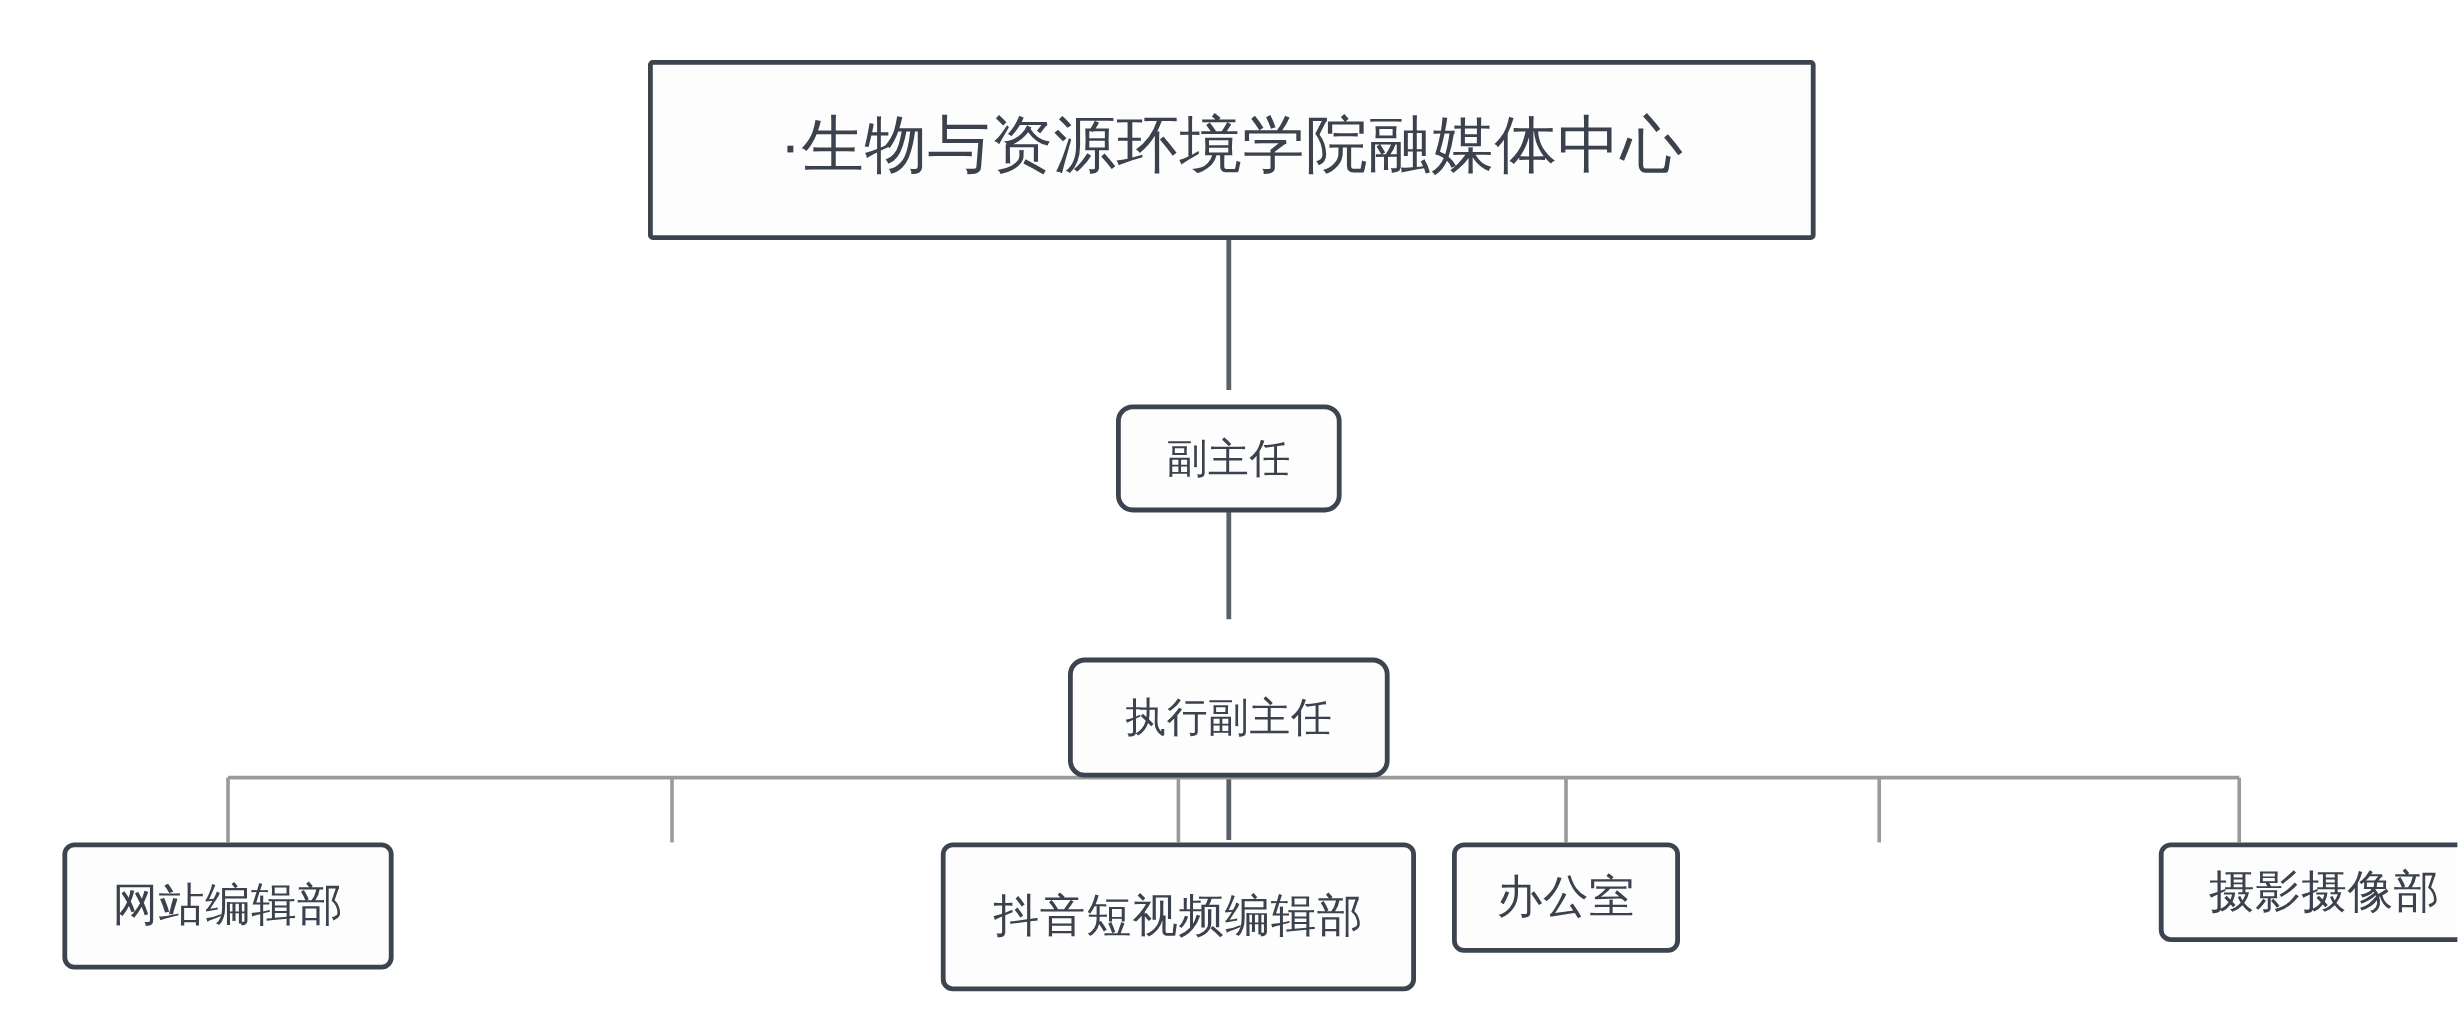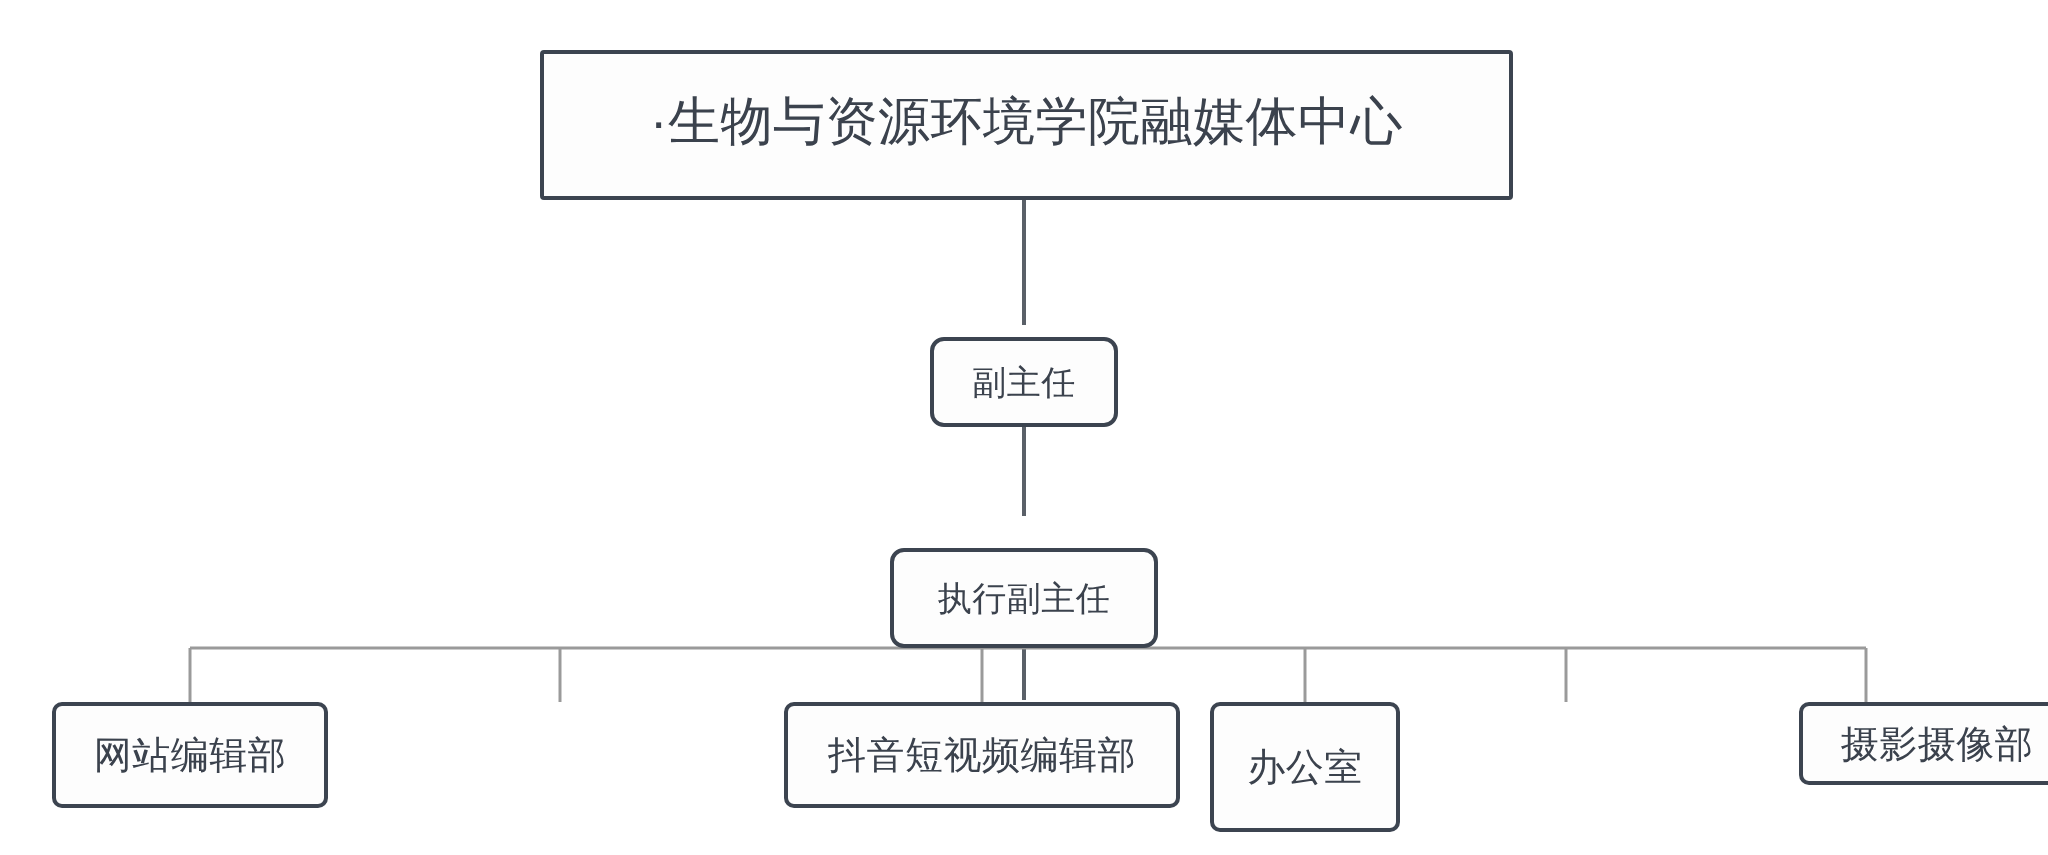--- a/index.html
+++ b/index.html
@@ -97,25 +97,25 @@
 
   <div class="node node-mid" style="left:890px; top:536px; width:268px; height:100px;">
     <span class="node-label">执行副主任</span>
   </div>
 
   <div class="node node-leaf" style="left:52px; top:702px; width:276px; height:106px;">
     <span class="node-label">网站编辑部</span>
   </div>
 
 
-  <div class="node node-leaf" style="left:784px; top:702px; width:396px; height:106px;">
+  <div class="node node-leaf" style="left:784px; top:702px; width:396px; height:124px;">
     <span class="node-label">抖音短视频编辑部</span>
   </div>
 
-  <div class="node node-leaf" style="left:1210px; top:702px; width:190px; height:130px;">
+  <div class="node node-leaf" style="left:1210px; top:702px; width:190px; height:92px;">
     <span class="node-label">办公室</span>
   </div>
 
 
   <div class="node node-leaf" style="left:1799px; top:702px; width:276px; height:83px;">
     <span class="node-label">摄影摄像部</span>
   </div>
 
 </div>
 

